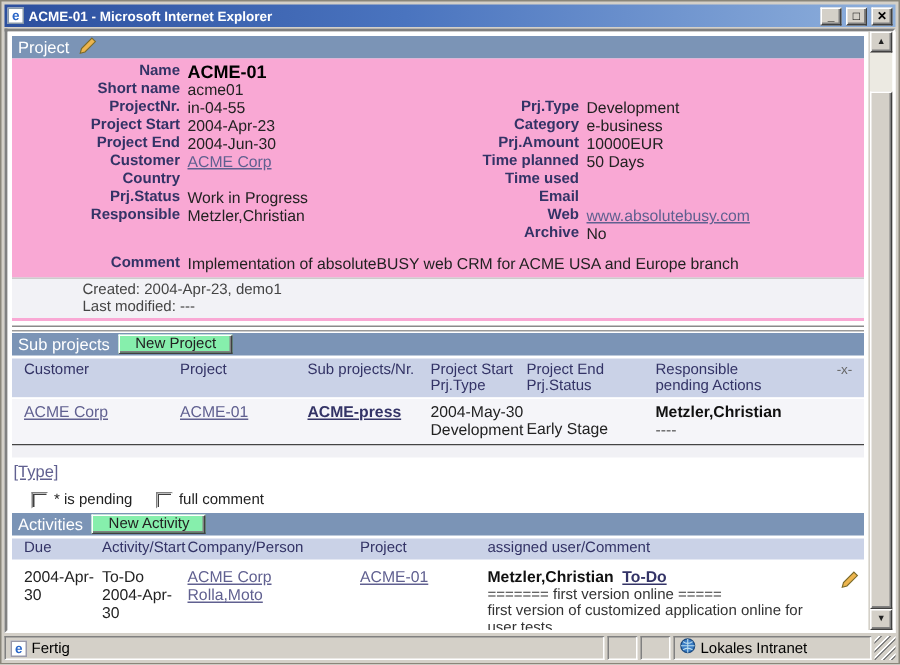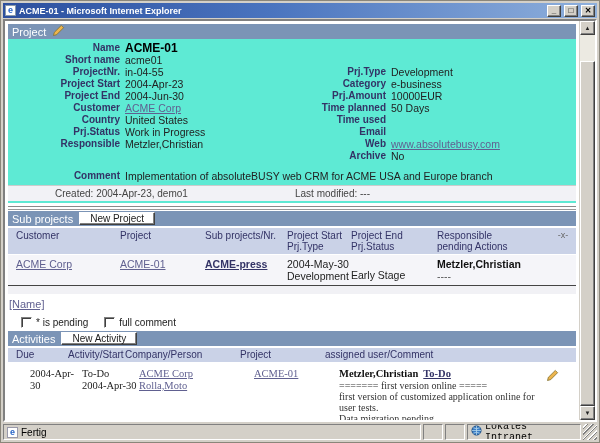--- a/index.html
+++ b/index.html
@@ -28,39 +28,39 @@
   .sb-btn { height:14px; flex:none; background:#d4d0c8; border:1px solid;
             border-color:#ffffff #404040 #404040 #ffffff; box-shadow:inset -1px -1px 0 #808080;
             font-size:6px; line-height:12px; text-align:center; color:#222; }
   .sb-track { flex:1; position:relative; }
   .sb-thumb { position:absolute; left:0; right:0; top:26px; bottom:0; background:#d4d0c8;
               border:1px solid; border-color:#ffffff #404040 #404040 #ffffff; box-shadow:inset -1px -1px 0 #808080; }
 
   
   .sbar { background:#7b94b6; color:#fff; font-size:11px; margin:1px 3px 0 3px; padding:1px 4px;
           display:flex; align-items:center; gap:6px; height:15px; }
-  .btn3d { background:#ffffff; border:1px solid; border-color:#ffffff #404040 #404040 #ffffff;
+  .btn3d { background:#86efac; border:1px solid; border-color:#ffffff #404040 #404040 #ffffff;
            box-shadow:inset -1px -1px 0 #808080; font-size:10px; color:#222; padding:0 10px;
            height:13px; line-height:11px; font-family:"Liberation Sans",sans-serif; }
 
   
-  .details { background:#5eead4; margin:0 3px; padding:3px 0 2px 0; }
+  .details { background:#f9a8d4; margin:0 3px; padding:3px 0 2px 0; }
   .fieldcols { display:flex; align-items:flex-start; }
   .fcol-left { width:292px; flex:none; }
   .fcol-right { flex:1; margin-top:24px; }
   .frow { display:grid; grid-template-columns:112px 1fr; column-gap:5px; line-height:12px; min-height:12px; }
   .frow2 { display:grid; grid-template-columns:86px 1fr; column-gap:5px; line-height:12px; min-height:12px; }
   .flabel { text-align:right; font-weight:bold; color:#333366; font-size:10px; }
   .fval { color:#222; font-size:10.5px; min-height:11px; }
   .fval.big { font-weight:bold; font-size:12px; color:#000; }
   .link { color:#606090; text-decoration:underline; cursor:pointer; }
   .comment-row { display:grid; grid-template-columns:112px 1fr; column-gap:5px; margin-top:8px;
                  line-height:12px; padding-bottom:3px; }
   .created-row { display:flex; font-size:10px; color:#444; padding:2px 0 2px 47px;
-                 border-top:1px solid #cccccc; background:#f2f2f6; }
+                 border-top:1px solid #cccccc; background:#f2f2f6;flex-direction:column; }
   .created-left { width:240px; flex:none; }
   .sep2 { margin:3px 3px 0 3px; height:4px; border-top:1px solid #8a8a8a; border-bottom:1px solid #9a9a9a; }
 
   
   .sp-head { display:grid; grid-template-columns:104px 85px 82px 64px 86px 1fr 26px;
              background:#cad2e7; color:#333366; font-size:10px; line-height:11px;
              margin:2px 3px 0 3px; padding:2px 0 2px 8px; }
   .sp-row { display:grid; grid-template-columns:104px 85px 82px 64px 86px 1fr 26px;
             background:#f5f5f9; font-size:10.5px; line-height:12px; margin:0 3px;
             padding:3px 0 3px 8px; border-top:1px solid #fff; border-bottom:1px solid #444; }
@@ -76,35 +76,35 @@
   
   .filter-row { margin:7px 0 3px 16px; display:flex; gap:16px; align-items:flex-end; font-size:10px; color:#222; }
   .fitem { display:flex; align-items:center; gap:4px; }
   .checkbox { width:11px; height:11px; background:#fff; border:1px solid; flex:none;
               border-color:#808080 #ffffff #ffffff #808080; box-shadow:inset 1px 1px 0 #404040; }
 
   
   .act-head { display:grid; grid-template-columns:52px 57px 115px 85px 1fr 20px;
               background:#cad2e7; color:#333366; font-size:10px; line-height:12px;
               margin:2px 3px 4px 3px; padding:1px 0 1px 8px; }
-  .act-body { margin:0 17px; border-bottom:2px solid #555;font-family:Liberation Serif, serif; }
+  .act-body { margin:0 3px; border-bottom:2px solid #555; }
   .act-row { display:grid; grid-template-columns:52px 57px 115px 85px 1fr 20px;
              font-size:10.5px; line-height:12px; padding:2px 0 4px 8px; background:#fff; }
   .a-line1 { font-weight:bold; color:#111; }
   .todo { color:#333366; font-weight:bold; text-decoration:underline; cursor:pointer; }
   .c-line { font-size:10px; color:#333; line-height:11px; }
   .pencil-cell { text-align:center; padding-top:1px; }
 
   
   .statusbar { height:18px; flex:none; display:flex; gap:2px; padding-top:2px; align-items:stretch; }
   .panel { border:1px solid; border-color:#808080 #ffffff #ffffff #808080; display:flex;
            align-items:center; font-size:10px; color:#000; padding:0 3px; gap:3px; overflow:hidden; }
   .panel.main { flex:1; }
   .panel.small { width:20px; flex:none; }
-  .panel.net { width:114px; flex:none;font-family:Liberation Mono, monospace; }
+  .panel.net { width:132px; flex:none; }
   .grip { width:14px; flex:none; background:
           repeating-linear-gradient(135deg, #d4d0c8 0 2px, #fff 2px 3px, #808080 3px 4px); }
   .eicon { width:11px; height:11px; background:#fff; border:1px solid #99a; color:#2a66c8;
            font-weight:bold; font-size:9px; line-height:9px; text-align:center; flex:none; }
 </style>
 </head>
 <body>
 
 <div class="window">
 
@@ -151,21 +151,20 @@
             <div class="frow">
                 <span class="flabel">Project End</span>
                 <span class="fval">2004-Jun-30</span>
               </div>
             <div class="frow">
                 <span class="flabel">Customer</span>
                 <span class="fval"><a class="link">ACME Corp</a></span>
               </div>
             <div class="frow">
                 <span class="flabel">Country</span>
-                <span class="fval">United States</span>
               </div>
             <div class="frow">
                 <span class="flabel">Prj.Status</span>
                 <span class="fval">Work in Progress</span>
               </div>
             <div class="frow">
                 <span class="flabel">Responsible</span>
                 <span class="fval">Metzler,Christian</span>
               </div>
           </div>
@@ -251,21 +250,21 @@
             <div class="cell-line">Early Stage</div>
           </div>
         <div>
             <div class="cell-line" style="font-weight:bold;color:#111">Metzler,Christian</div>
             <div class="cell-line muted">----</div>
           </div>
         <div></div>
       </div>
       <div class="sp-foot"></div>
 
-      <a class="close-link">[Name]</a>
+      <a class="close-link">[Type]</a>
 
       
       <div class="filter-row">
         <span class="fitem">
           <span class="checkbox"></span>
           <span>* is pending</span>
         </span>
         <span class="fitem">
           <span class="checkbox"></span>
           <span>full comment</span>

